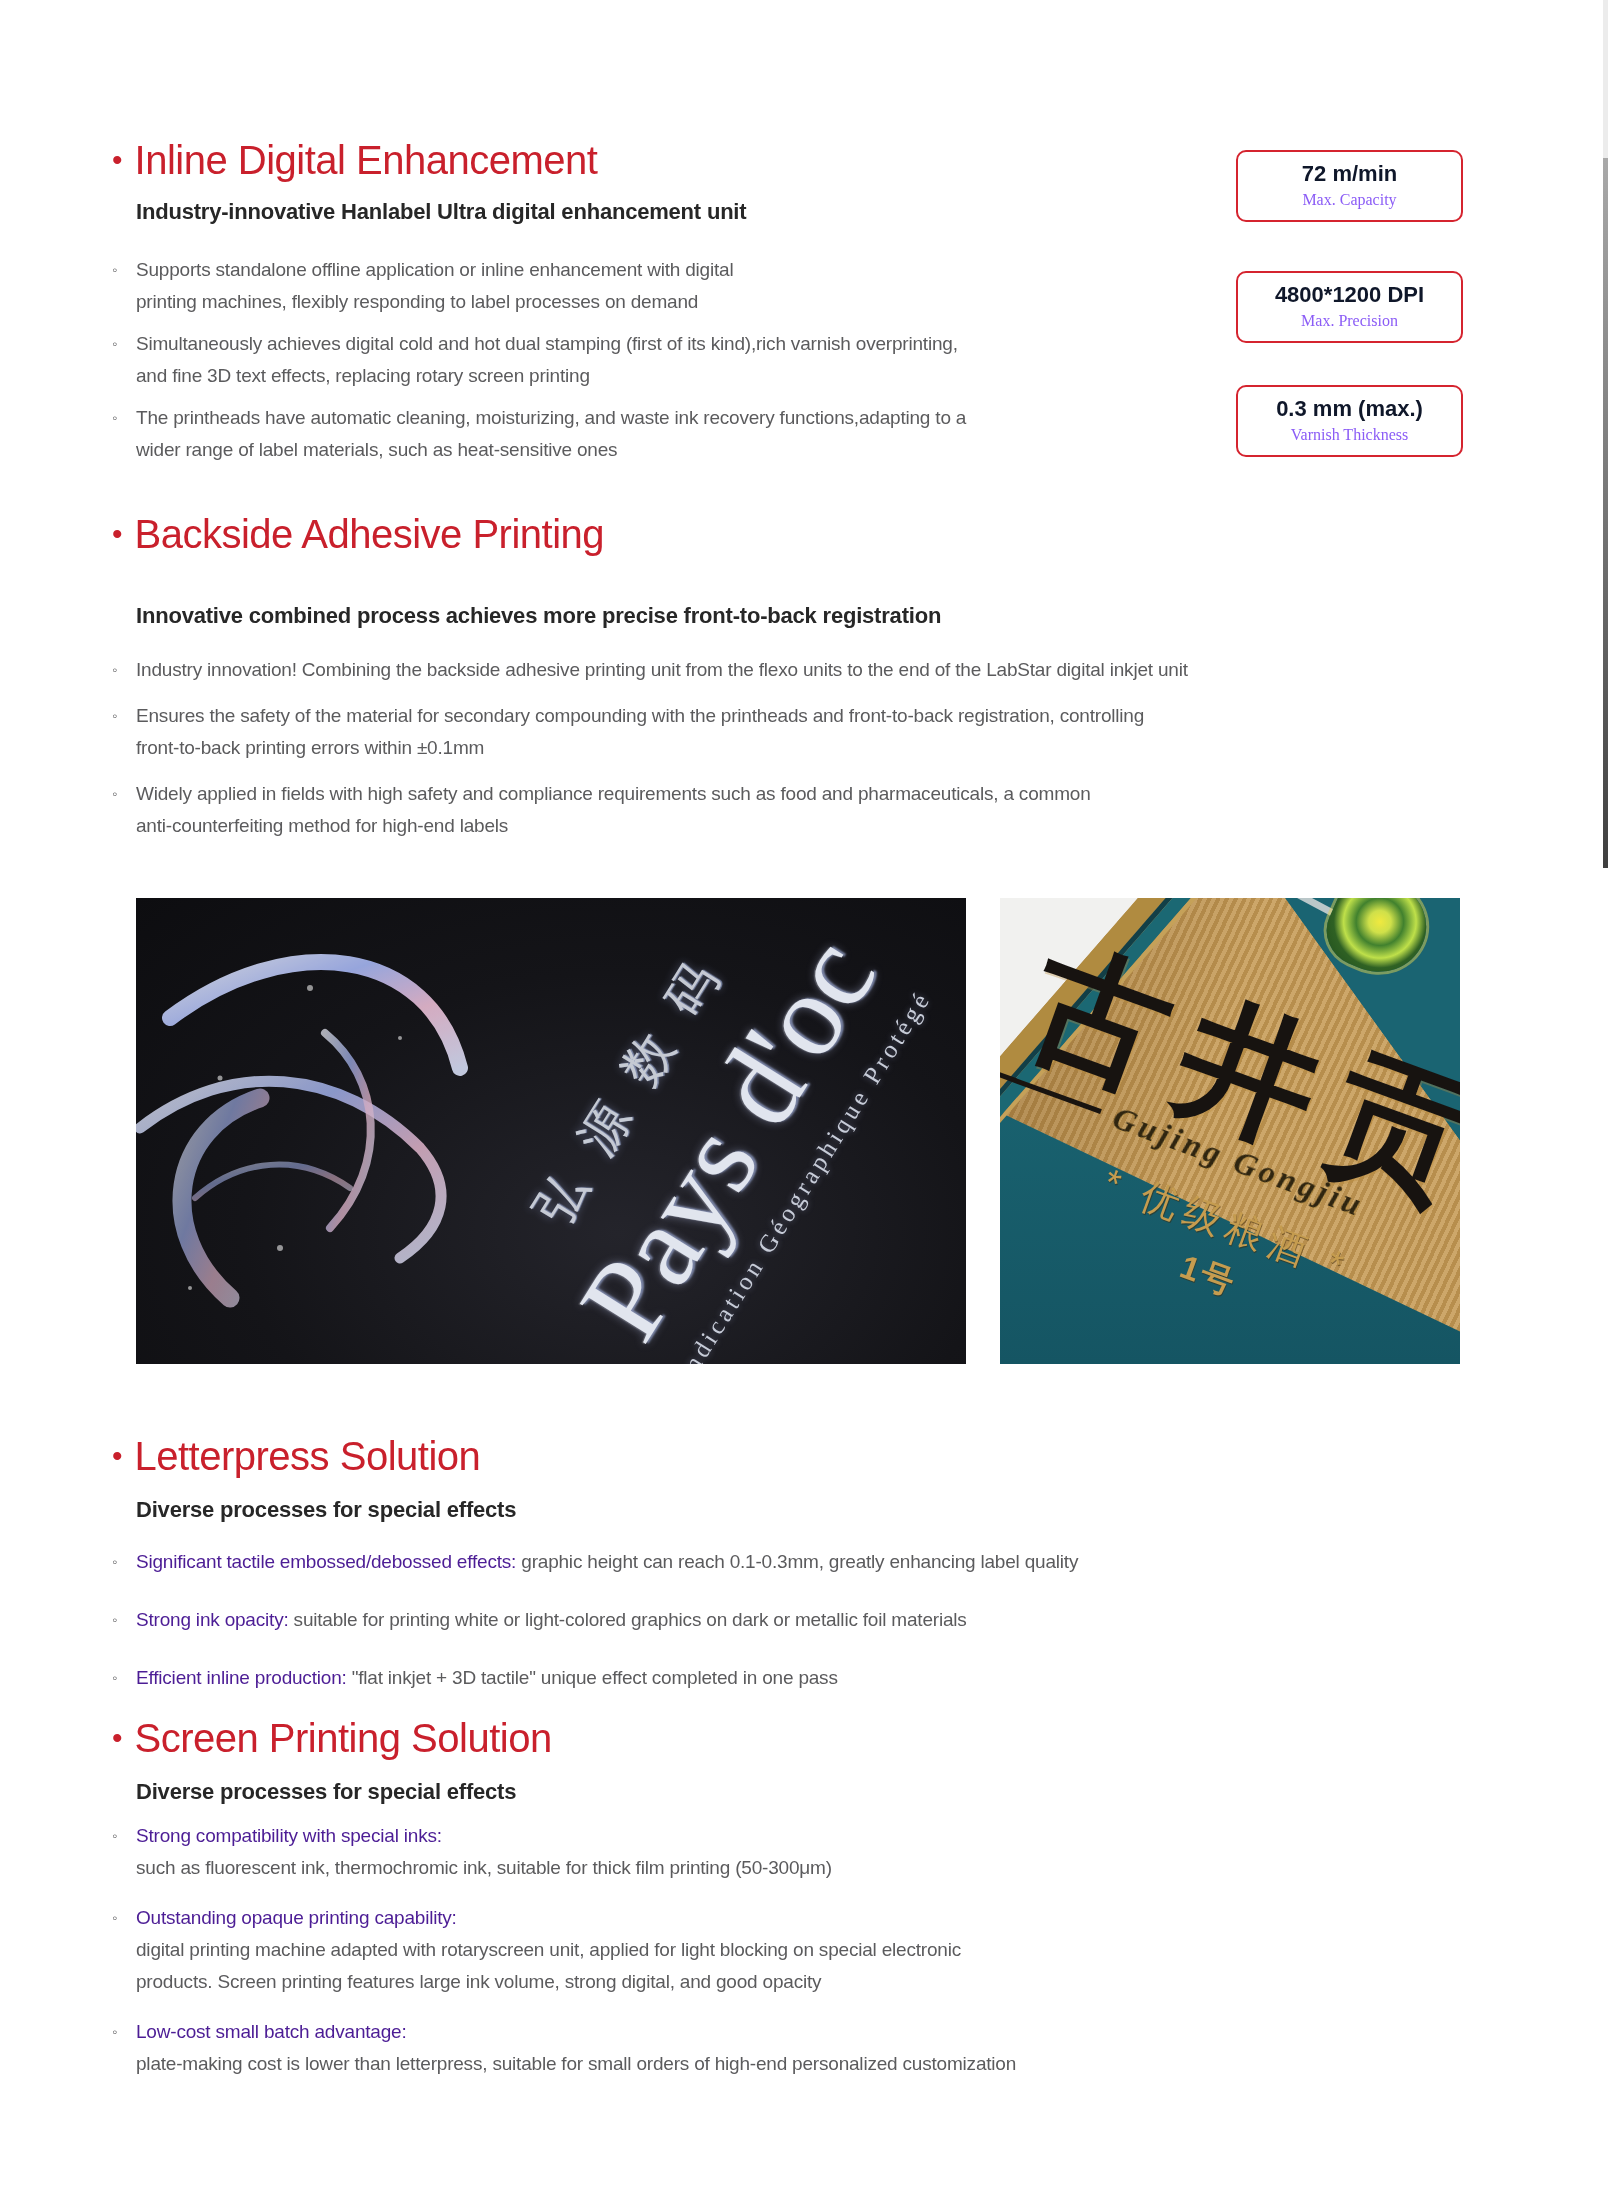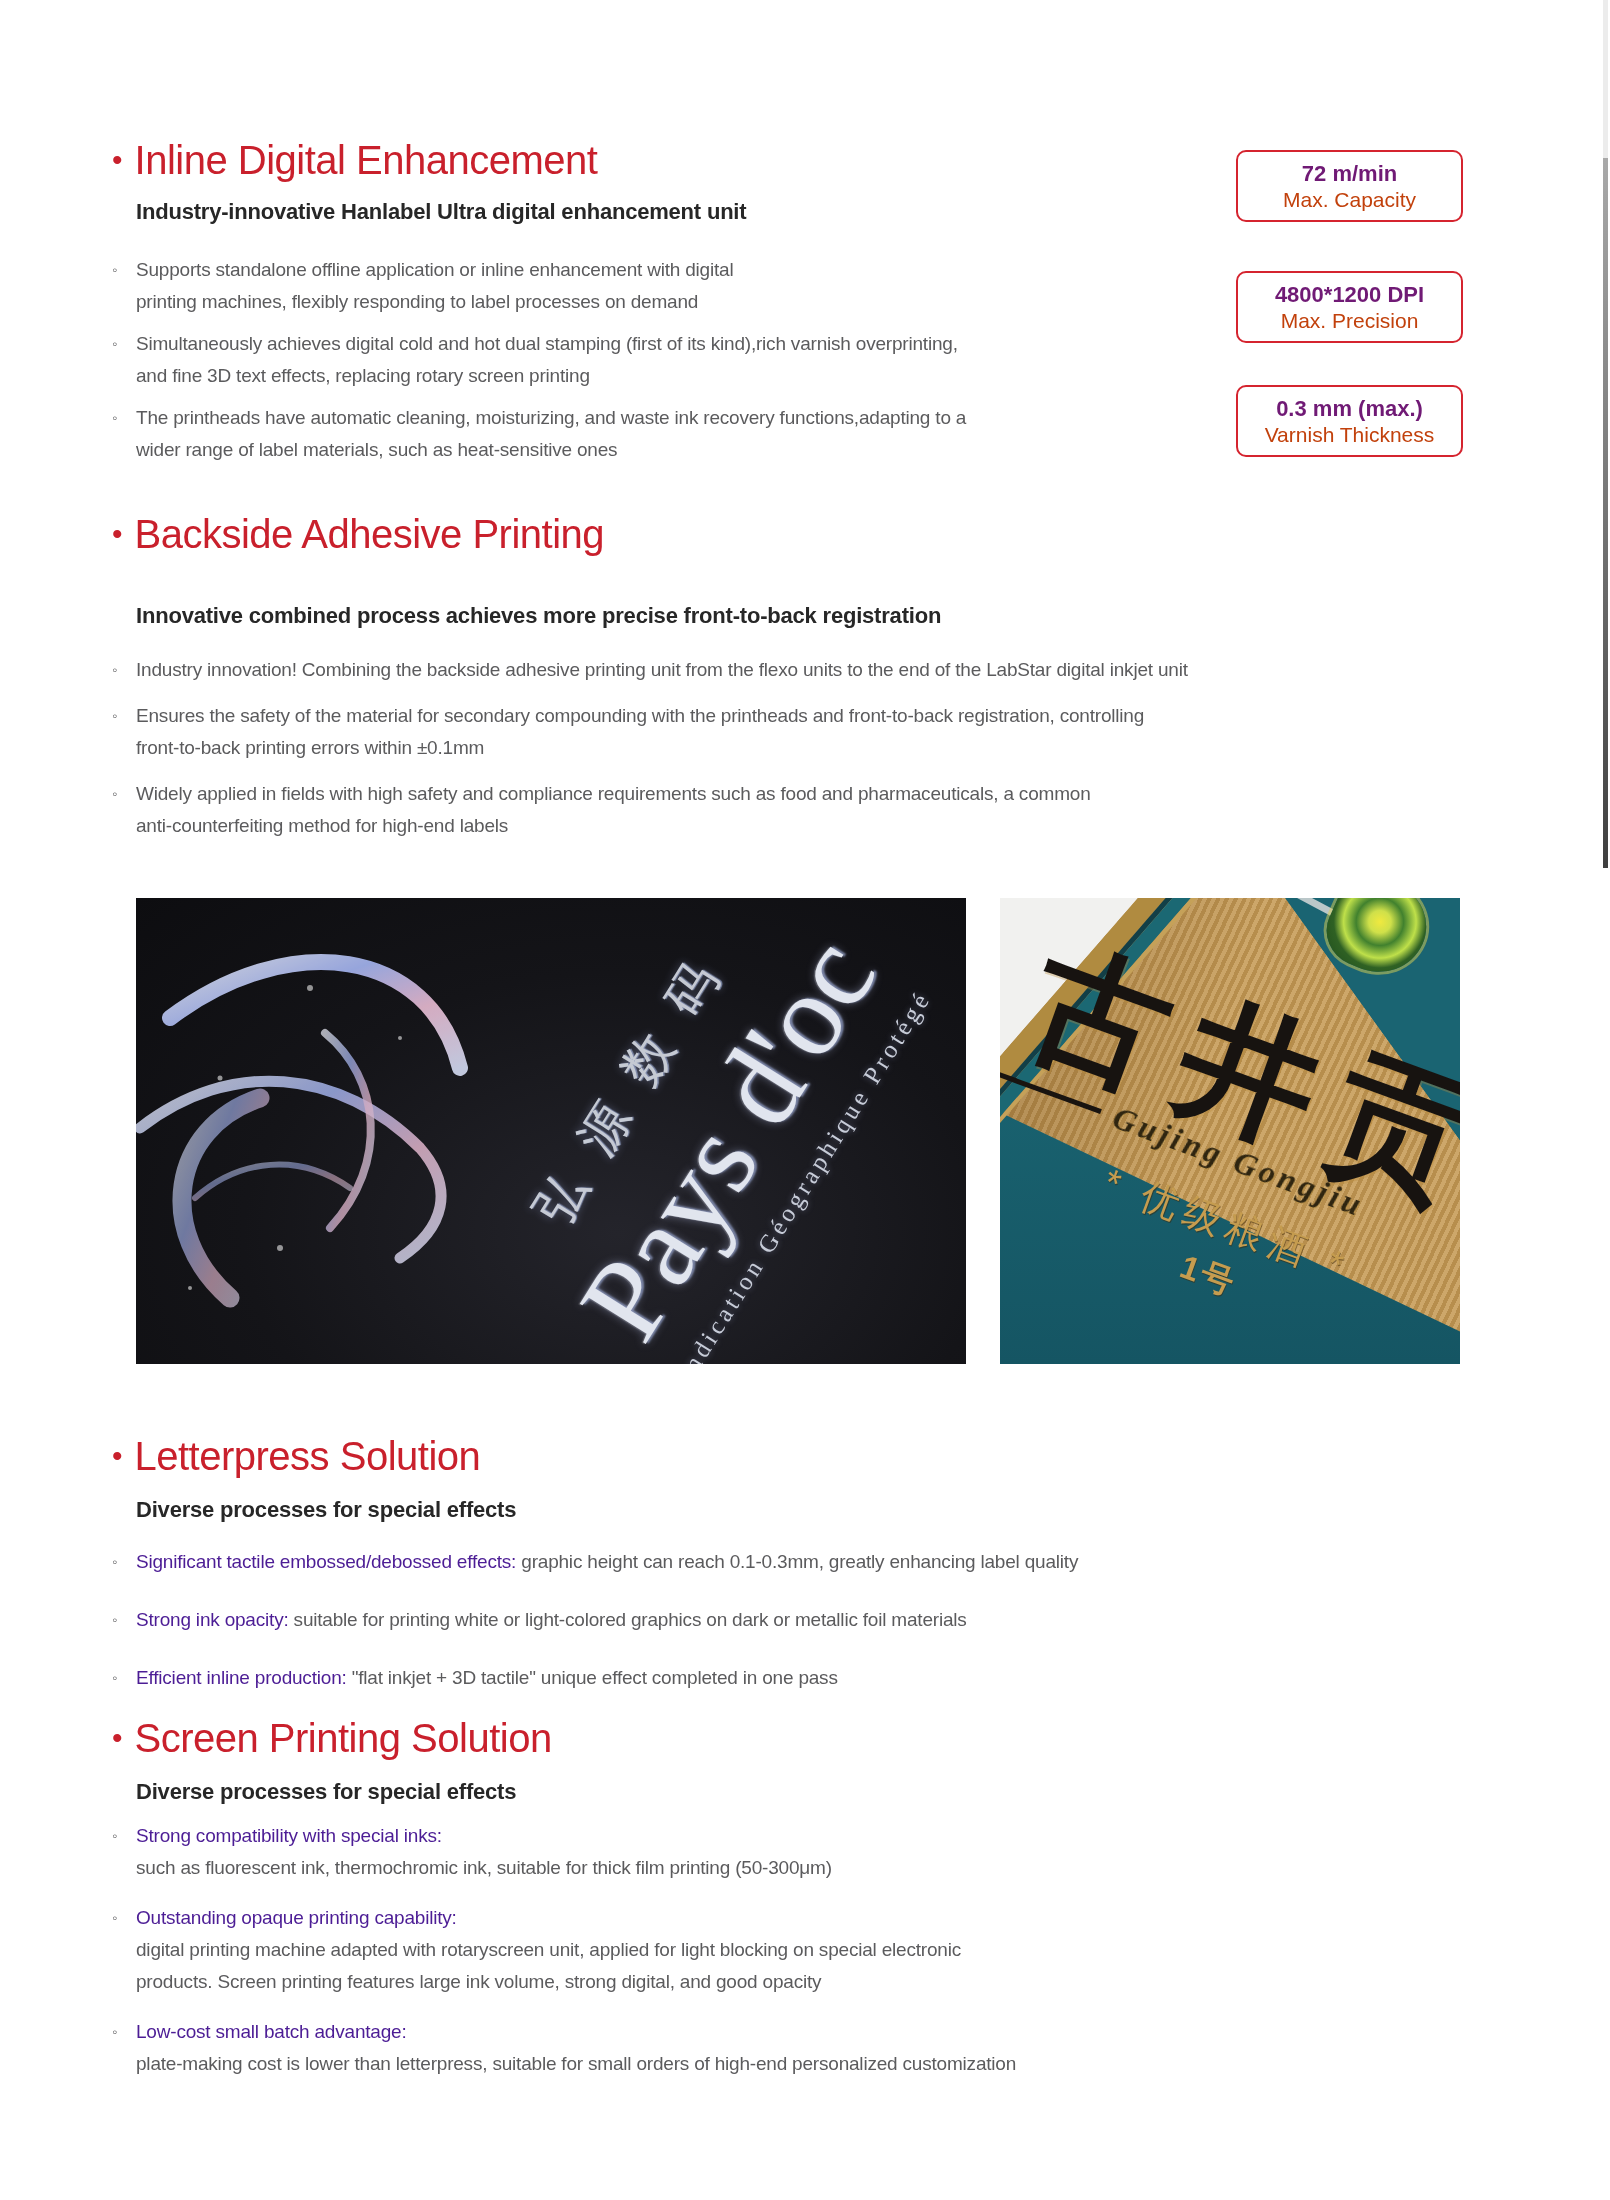--- a/index.html
+++ b/index.html
@@ -23,22 +23,22 @@
   .bmark { width:24px; color:#6b6b6d; font-size:15px; line-height:32px; text-align:left; flex:none; }
   .btext { color:#5b5b5d; font-size:19px; line-height:32px; letter-spacing:-0.2px; }
   .bline { white-space:nowrap; }
   .blead { color:#4c1d95; font-weight:normal; }
   
   .stat {
     position:absolute; left:1236px; width:227px; height:72px;
     border:2px solid #D5242F; border-radius:10px; background:#ffffff;
     display:flex; flex-direction:column; align-items:center; justify-content:center;
   }
-  .stat .sval { color:#701a75; font-size:22px; font-weight:bold; line-height:27px; }
-  .stat .slab { color:#c2410c; font-size:21px; line-height:25px; }
+  .stat .sval { color:#0f172a; font-size:22px; font-weight:bold; line-height:27px; }
+  .stat .slab { color:#8b5cf6; font-size:16px; line-height:25px;font-family:Liberation Serif, serif; }
   
   .photos { margin-left:136px; margin-top:56px; display:flex; gap:34px; }
   .photo { position:relative; height:466px; overflow:hidden; }
   .photo-left {
     width:830px;
     background:radial-gradient(ellipse at 58% 72%, #24242b 0%, #141418 55%, #0d0d10 100%);
   }
   .holo-svg { position:absolute; left:-36px; top:0; }
   .pl-group {
     position:absolute; left:255px; top:-55px; width:640px; height:570px;

